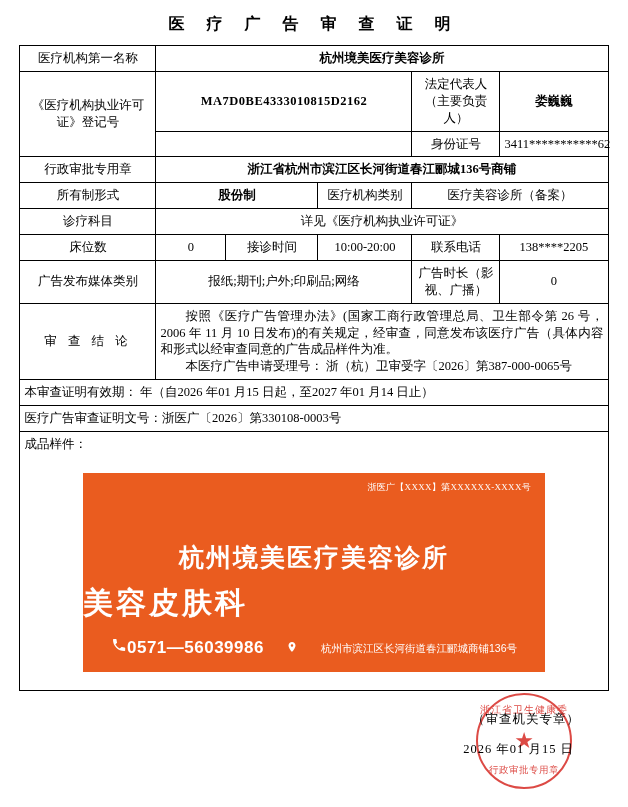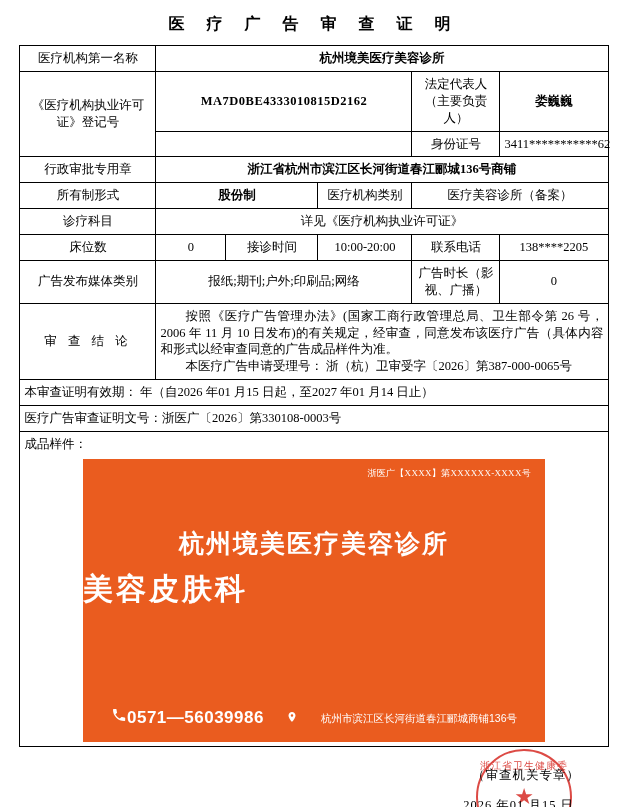--- a/index.html
+++ b/index.html
@@ -89,22 +89,22 @@
   .sample-wrap {
     padding: 6px 8px 8px 8px;
   }
   .sample-label {
     font-size: 12.5px;
     padding-bottom: 6px;
   }
   .poster {
     background: #ea5c1f;
     width: 462px;
-    height: 283px;
-    margin: 0 auto;
+    height: 199px;
+    margin: 14px auto;
     position: relative;
     color: #ffffff;
     box-sizing: border-box;
   }
   .poster-code {
     position: absolute;
     top: 8px;
     right: 14px;
     font-size: 9px;
     letter-spacing: 0.3px;

